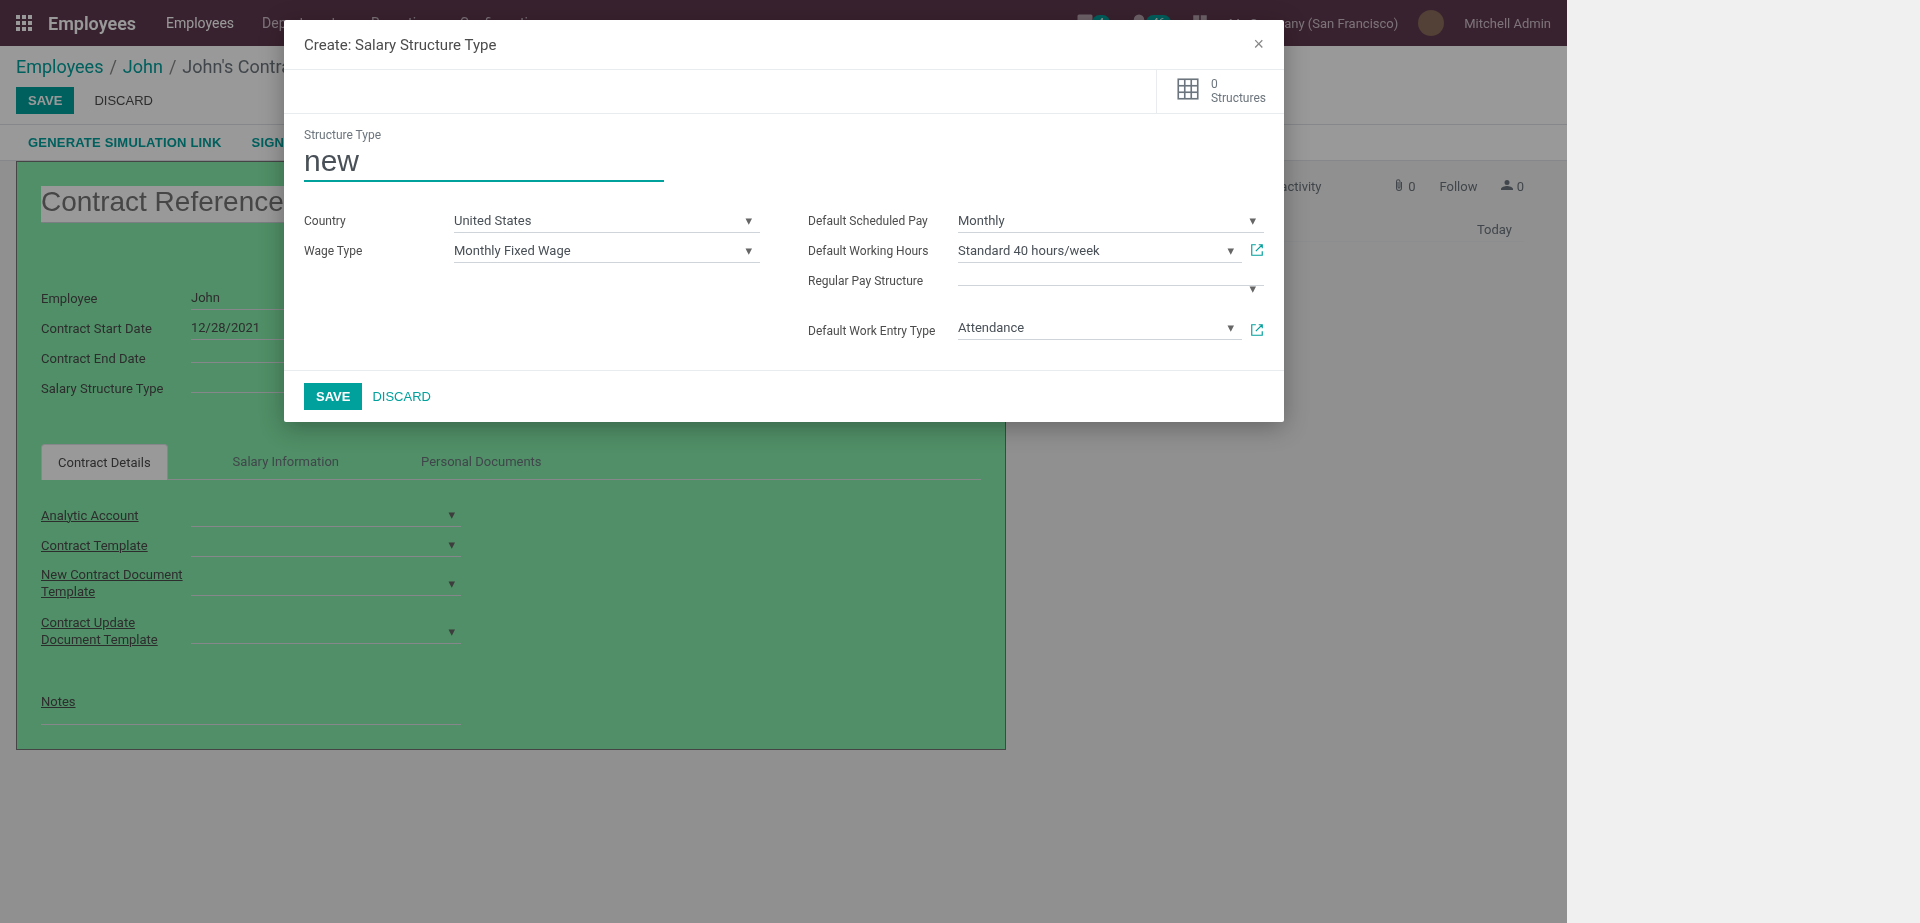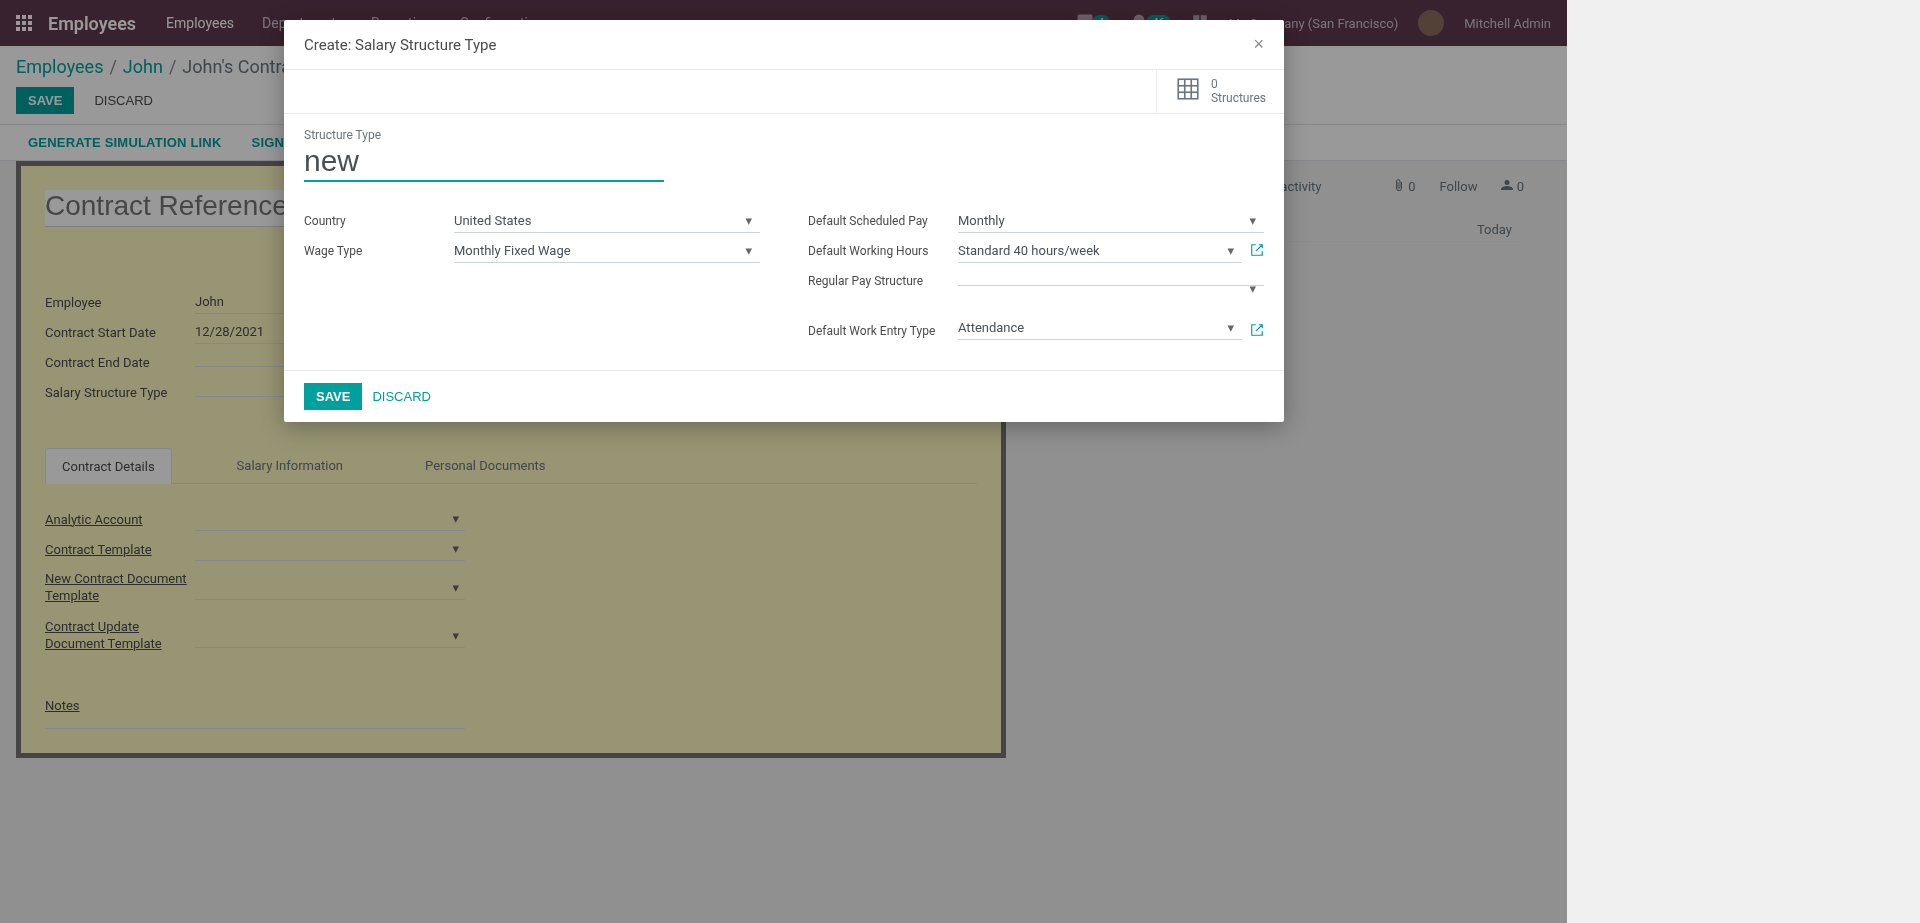--- a/index.html
+++ b/index.html
@@ -43,23 +43,23 @@
     .breadcrumb { padding: 10px 16px 6px; font-size: 18px; display:flex; gap:6px;}
     .breadcrumb a { color: #00a09d; text-decoration: none; }
     .breadcrumb .sep { color: #888; }
     .breadcrumb .current { color: #6c757d; }
     .cp-buttons { padding: 4px 16px 10px; display:flex; align-items:center; gap:12px;}
     .btn-primary { background: #00a09d; color: #fff; border: none; padding: 6px 12px; font-weight: 600; font-size: 13px; cursor: pointer; }
     .btn-secondary { background: transparent; color: #4c4c4c; border: none; padding: 6px 8px; font-size: 13px; cursor: pointer; }
     .action-bar { background: #fff; border-bottom: 1px solid #dee2e6; padding: 10px 28px; display:flex; gap:30px;}
     .action-link { color: #00a09d; font-weight: 600; font-size: 13px; background:none; border:none; cursor:pointer; letter-spacing: 0.2px;}
     .form-sheet {
-      background: #fef9c3;
+      background: #86efac;
       margin: 0 16px;
-      border: 5px solid #737373;
+      border: 1px solid #737373;
       padding: 24px;
       width: 990px;
     }
     .main-area { display:flex; }
     .h1-input {
       font-size: 28px;
       color: #adb5bd;
       border: none;
       border-bottom: 1px solid #ced4da;
       width: 260px;

